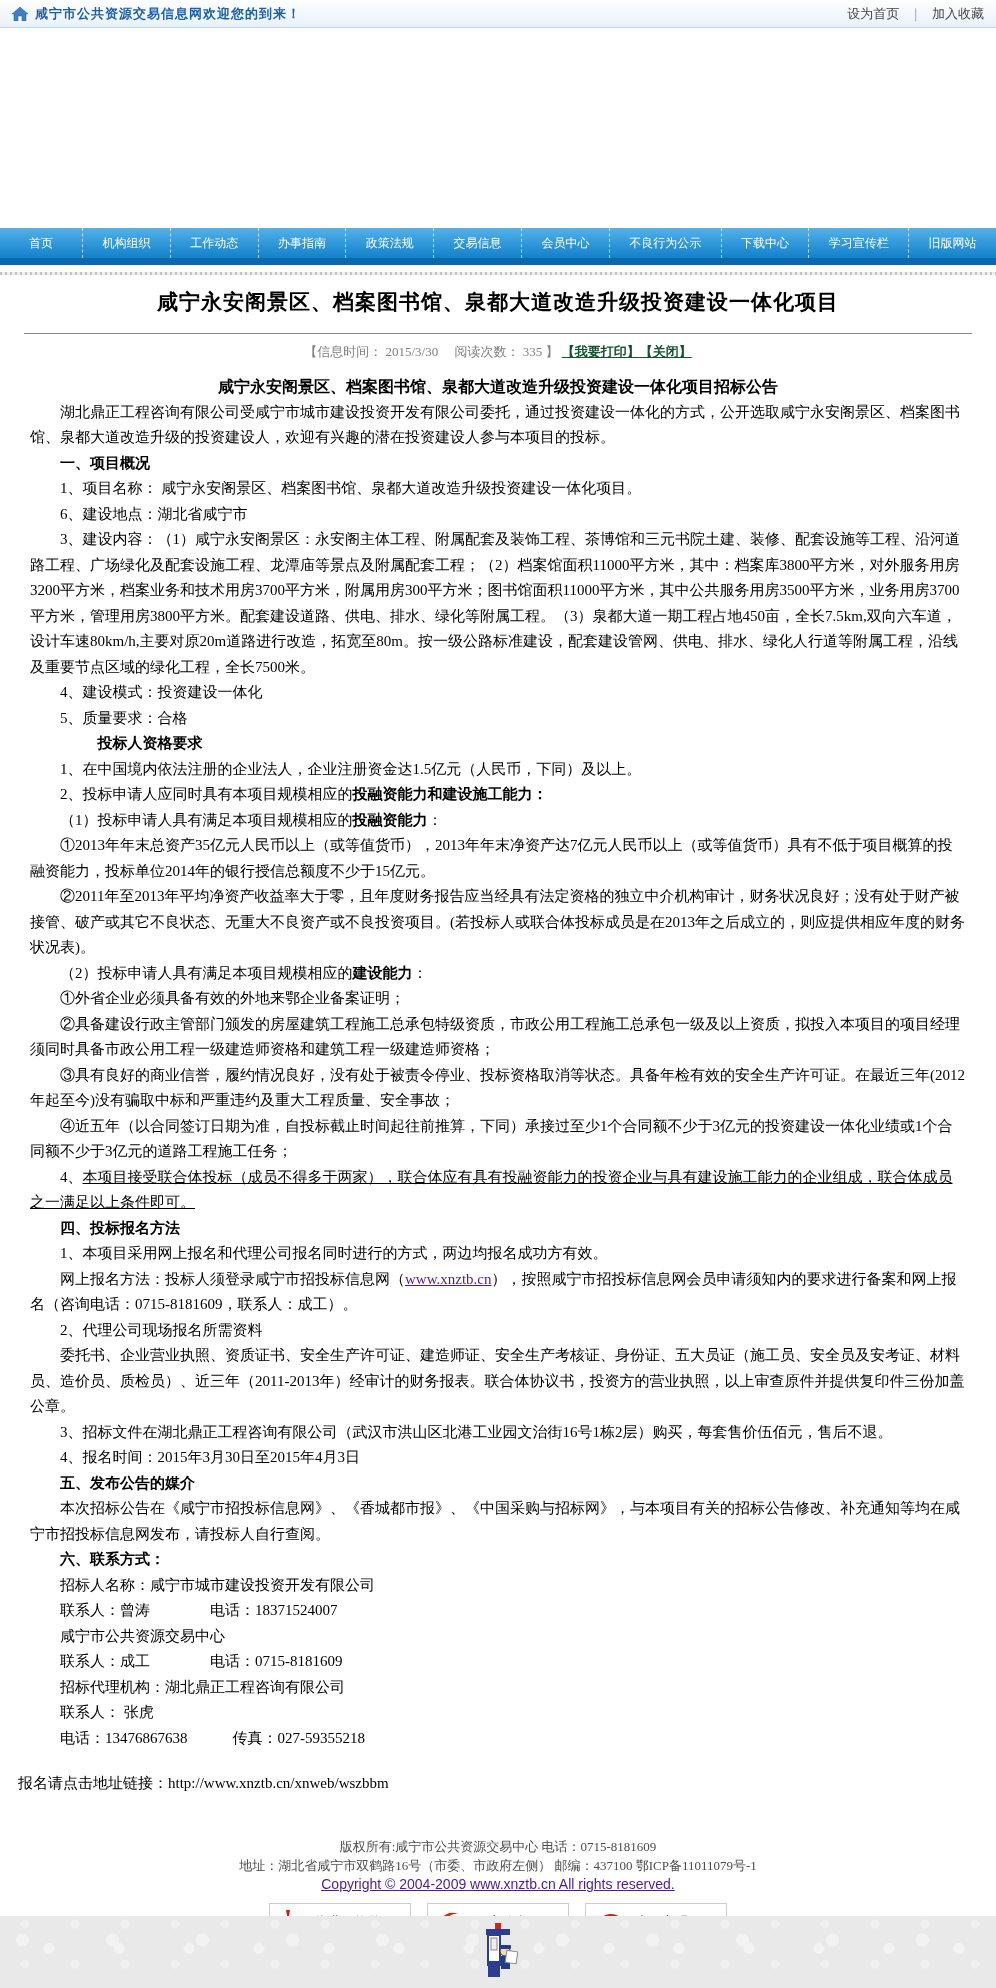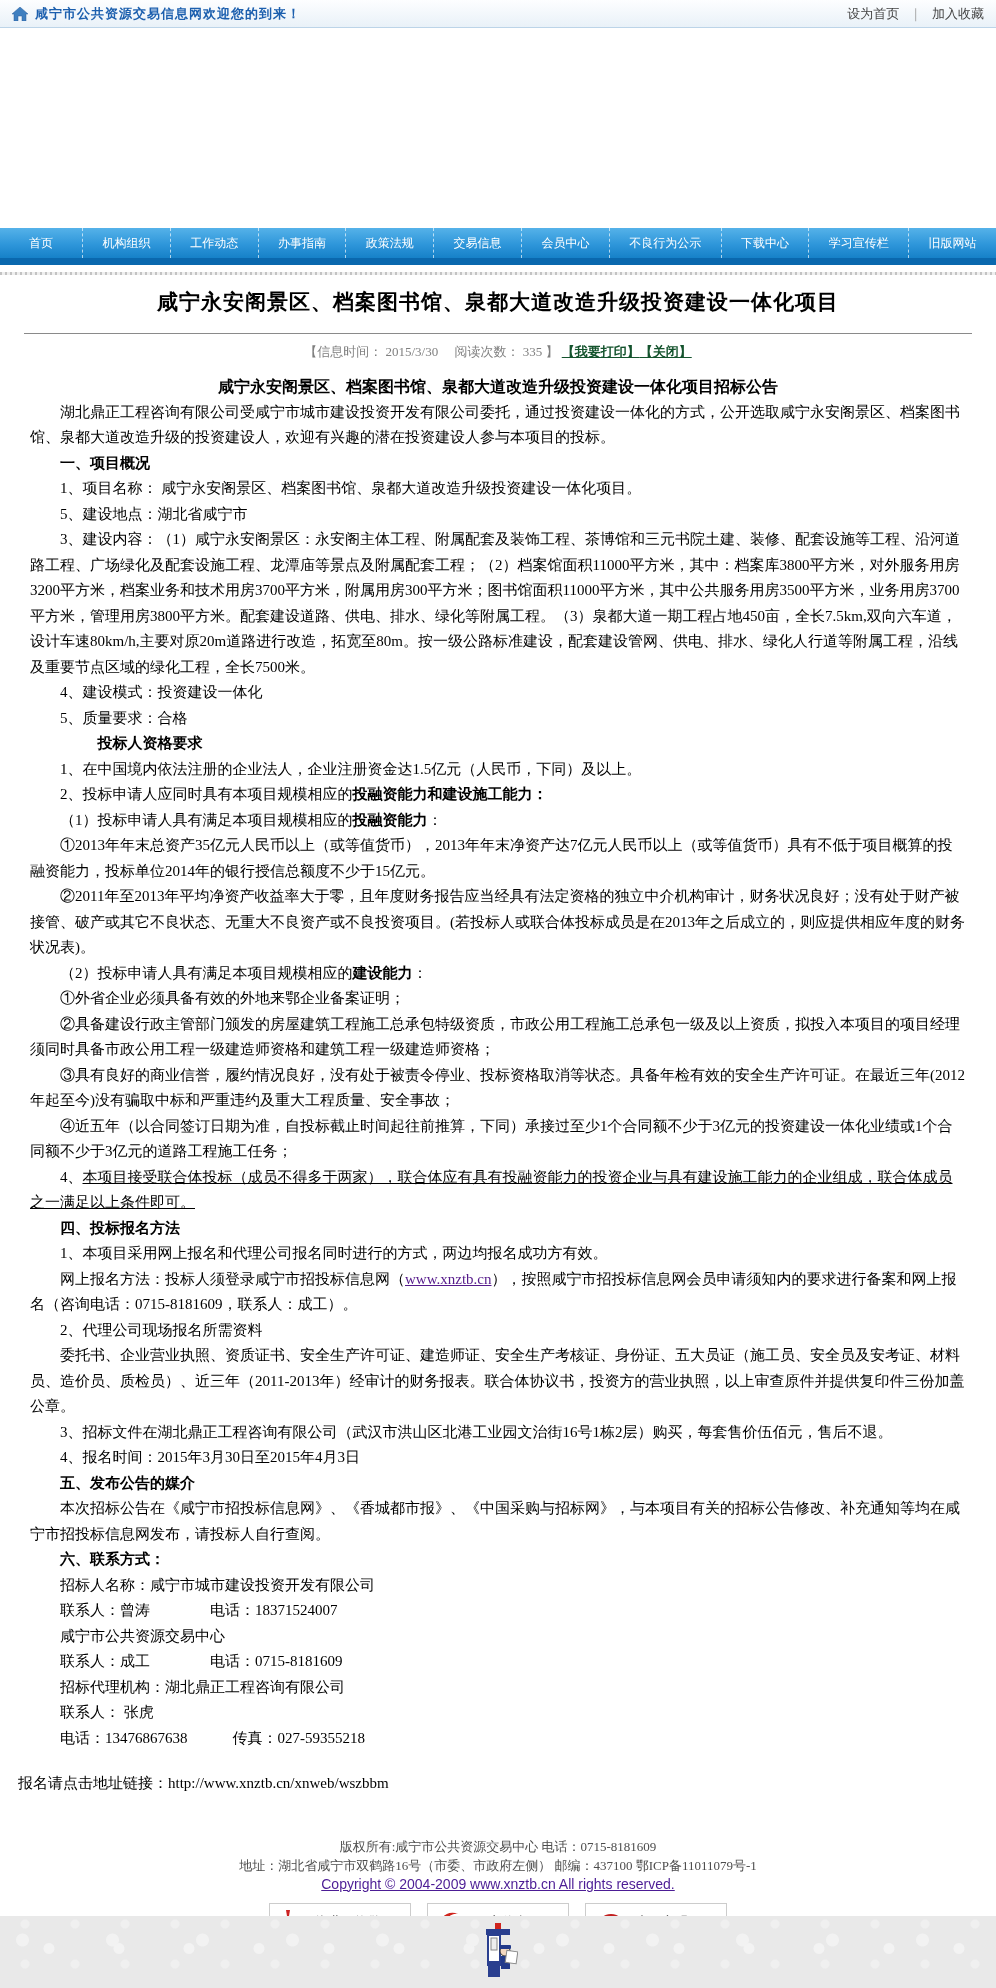--- a/index.html
+++ b/index.html
@@ -129,21 +129,21 @@
 <div class="meta">
   <span>【信息时间： 2015/3/30　 阅读次数： 335 】</span>
   <span class="lnk">【我要打印】</span><span class="lnk">【关闭】</span>
 </div>
 
 <div class="article">
     <div class="p h"><span>咸宁永安阁景区、档案图书馆、泉都大道改造升级投资建设一体化项目招标公告</span></div>
     <div class="p ind"><span>湖北鼎正工程咨询有限公司受咸宁市城市建设投资开发有限公司委托，通过投资建设一体化的方式，公开选取咸宁永安阁景区、档案图书馆、泉都大道改造升级的投资建设人，欢迎有兴趣的潜在投资建设人参与本项目的投标。</span></div>
     <div class="p bold"><span>一、项目概况</span></div>
     <div class="p ind"><span>1、项目名称：  咸宁永安阁景区、档案图书馆、泉都大道改造升级投资建设一体化项目。</span></div>
-    <div class="p ind"><span>5、建设地点：湖北省咸宁市</span></div>
+    <div class="p ind"><span>6、建设地点：湖北省咸宁市</span></div>
     <div class="p ind"><span>3、建设内容：（1）咸宁永安阁景区：永安阁主体工程、附属配套及装饰工程、茶博馆和三元书院土建、装修、配套设施等工程、沿河道路工程、广场绿化及配套设施工程、龙潭庙等景点及附属配套工程；（2）档案馆面积11000平方米，其中：档案库3800平方米，对外服务用房3200平方米，档案业务和技术用房3700平方米，附属用房300平方米；图书馆面积11000平方米，其中公共服务用房3500平方米，业务用房3700平方米，管理用房3800平方米。配套建设道路、供电、排水、绿化等附属工程。（3）泉都大道一期工程占地450亩，全长7.5km,双向六车道，设计车速80km/h,主要对原20m道路进行改造，拓宽至80m。按一级公路标准建设，配套建设管网、供电、排水、绿化人行道等附属工程，沿线及重要节点区域的绿化工程，全长7500米。</span></div>
     <div class="p ind"><span>4、建设模式：投资建设一体化</span></div>
     <div class="p ind"><span>5、质量要求：合格</span></div>
     <div class="p bold2"><span>投标人资格要求</span></div>
     <div class="p ind"><span>1、在中国境内依法注册的企业法人，企业注册资金达1.5亿元（人民币，下同）及以上。</span></div>
     <div class="p ind"><span>2、投标申请人应同时具有本项目规模相应的</span><span class="b">投融资能力和建设施工能力：</span></div>
     <div class="p ind"><span>（1）投标申请人具有满足本项目规模相应的</span><span class="b">投融资能力</span><span>：</span></div>
     <div class="p ind"><span>①2013年年末总资产35亿元人民币以上（或等值货币），2013年年末净资产达7亿元人民币以上（或等值货币）具有不低于项目概算的投融资能力，投标单位2014年的银行授信总额度不少于15亿元。</span></div>
     <div class="p ind"><span>②2011年至2013年平均净资产收益率大于零，且年度财务报告应当经具有法定资格的独立中介机构审计，财务状况良好；没有处于财产被接管、破产或其它不良状态、无重大不良资产或不良投资项目。(若投标人或联合体投标成员是在2013年之后成立的，则应提供相应年度的财务状况表)。</span></div>
     <div class="p ind"><span>（2）投标申请人具有满足本项目规模相应的</span><span class="b">建设能力</span><span>：</span></div>

